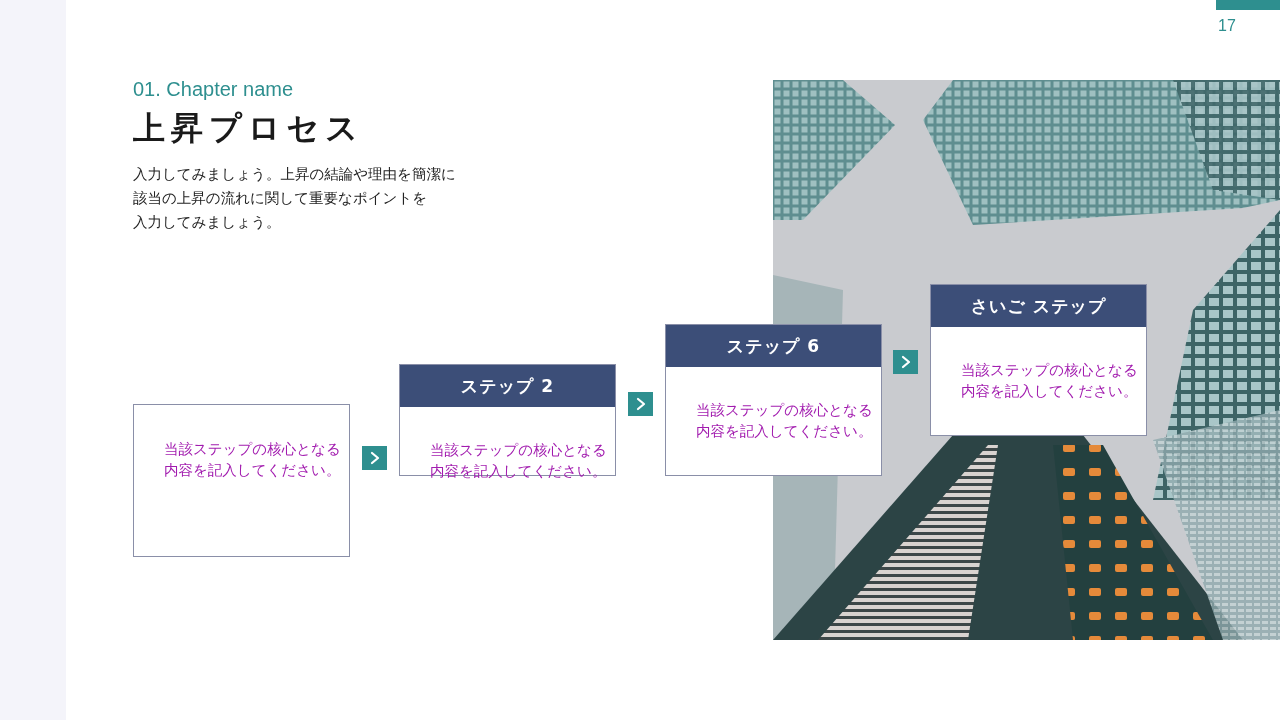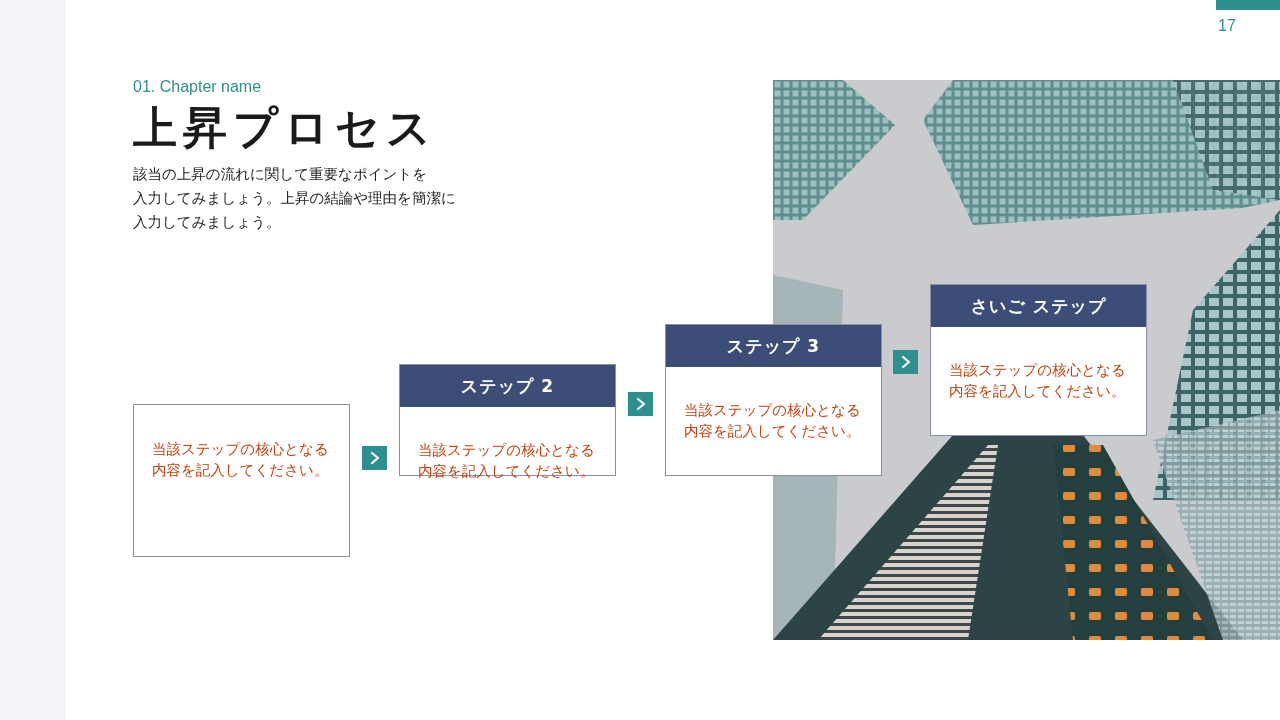--- a/index.html
+++ b/index.html
@@ -4,48 +4,48 @@
 <style>
   * { box-sizing: border-box; margin: 0; padding: 0; }
   html, body { width: 1280px; height: 720px; overflow: hidden; background: #ffffff; }
   body { position: relative; font-family: "DejaVu Sans", "Liberation Sans", sans-serif; color: #222; }
 
   .side-strip { position: absolute; left: 0; top: 0; width: 66px; height: 720px; background: #f4f4fa; }
 
   .page-tab { position: absolute; left: 1216px; top: 0; width: 64px; height: 10px; background: #2e8f8f; }
   .page-num { position: absolute; left: 1218px; top: 17px; font-size: 16px; color: #2e8f8f; font-family: "Liberation Sans", sans-serif; }
 
-  .chapter { position: absolute; left: 133px; top: 78px; font-size: 16px; color: #2e8f8f; font-family: "Liberation Sans", sans-serif; }
-  .title { position: absolute; left: 133px; top: 100px; font-size: 44px; font-weight: bold; color: #1a1a1a; letter-spacing: 6px; font-family: "DejaVu Serif", "Liberation Serif", serif; line-height: 56px; }
+  .chapter { position: absolute; left: 133px; top: 78px; font-size: 20px; color: #2e8f8f; font-family: "Liberation Sans", sans-serif; }
+  .title { position: absolute; left: 133px; top: 100px; font-size: 32px; font-weight: bold; color: #1a1a1a; letter-spacing: 6px; font-family: "DejaVu Serif", "Liberation Serif", serif; line-height: 56px; }
   .desc { position: absolute; left: 133px; top: 162px; width: 360px; font-size: 14.5px; line-height: 24px; color: #222; }
   .desc span { display: block; white-space: nowrap; }
 
   .photo { position: absolute; left: 773px; top: 80px; width: 507px; height: 560px; overflow: hidden; background: #c9cbcf; }
   .photo svg { display: block; }
 
   .step { position: absolute; width: 217px; background: #ffffff; border: 1px solid #8a8fa8; }
   .step-head { height: 42px; background: #3c4e78; color: #ffffff; font-weight: bold; font-size: 17px; display: flex; align-items: center; justify-content: center; letter-spacing: 1px; }
-  .step-body { display: flex; align-items: center; padding: 0 18px; font-size: 14.5px; line-height: 21px; color: #c2410c; }
+  .step-body { display: flex; align-items: center; padding: 0 18px; font-size: 14.5px; line-height: 21px; color: #a21caf; margin-left: 12px; }
   .step-body span { display: block; white-space: nowrap; }
 
   .arrow { position: absolute; width: 25px; height: 24px; background: #2e8f8f; display: flex; align-items: center; justify-content: center; }
 </style>
 </head>
 <body>
 
 <div class="side-strip"></div>
 
 <div class="page-tab"></div>
 <div class="page-num">17</div>
 
 <div class="chapter">01. Chapter name</div>
 <div class="title">上昇プロセス</div>
 <div class="desc">
+  <span>入力してみましょう。上昇の結論や理由を簡潔に</span>
   <span>該当の上昇の流れに関して重要なポイントを</span>
-  <span>入力してみましょう。上昇の結論や理由を簡潔に</span>
   <span>入力してみましょう。</span>
 </div>
 
 <div class="photo">
   <svg width="507" height="560" viewBox="0 0 507 560" xmlns="http://www.w3.org/2000/svg">
     <defs>
       <pattern id="grid1" width="9" height="9" patternUnits="userSpaceOnUse">
         <rect width="9" height="9" fill="#5f8e90"></rect>
         <rect x="1.5" y="1.5" width="6" height="6" fill="#9fc0c1"></rect>
       </pattern>
@@ -112,21 +112,21 @@
   </div>
 </div>
 
 <div class="arrow" style="left:628px; top:392px;">
   <svg width="12" height="14" viewBox="0 0 12 14">
       <polyline points="3,2 9,7 3,12" fill="none" stroke="#ffffff" stroke-width="2.2" stroke-linecap="round" stroke-linejoin="round"></polyline>
     </svg>
 </div>
 
 <div class="step" style="left:665px; top:324px; height:152px;">
-  <div class="step-head">ステップ 3</div>
+  <div class="step-head">ステップ 6</div>
   <div class="step-body" style="height:108px;">
     <div>
       <span>当該ステップの核心となる</span>
       <span>内容を記入してください。</span>
     </div>
   </div>
 </div>
 
 <div class="arrow" style="left:893px; top:350px;">
   <svg width="12" height="14" viewBox="0 0 12 14">

